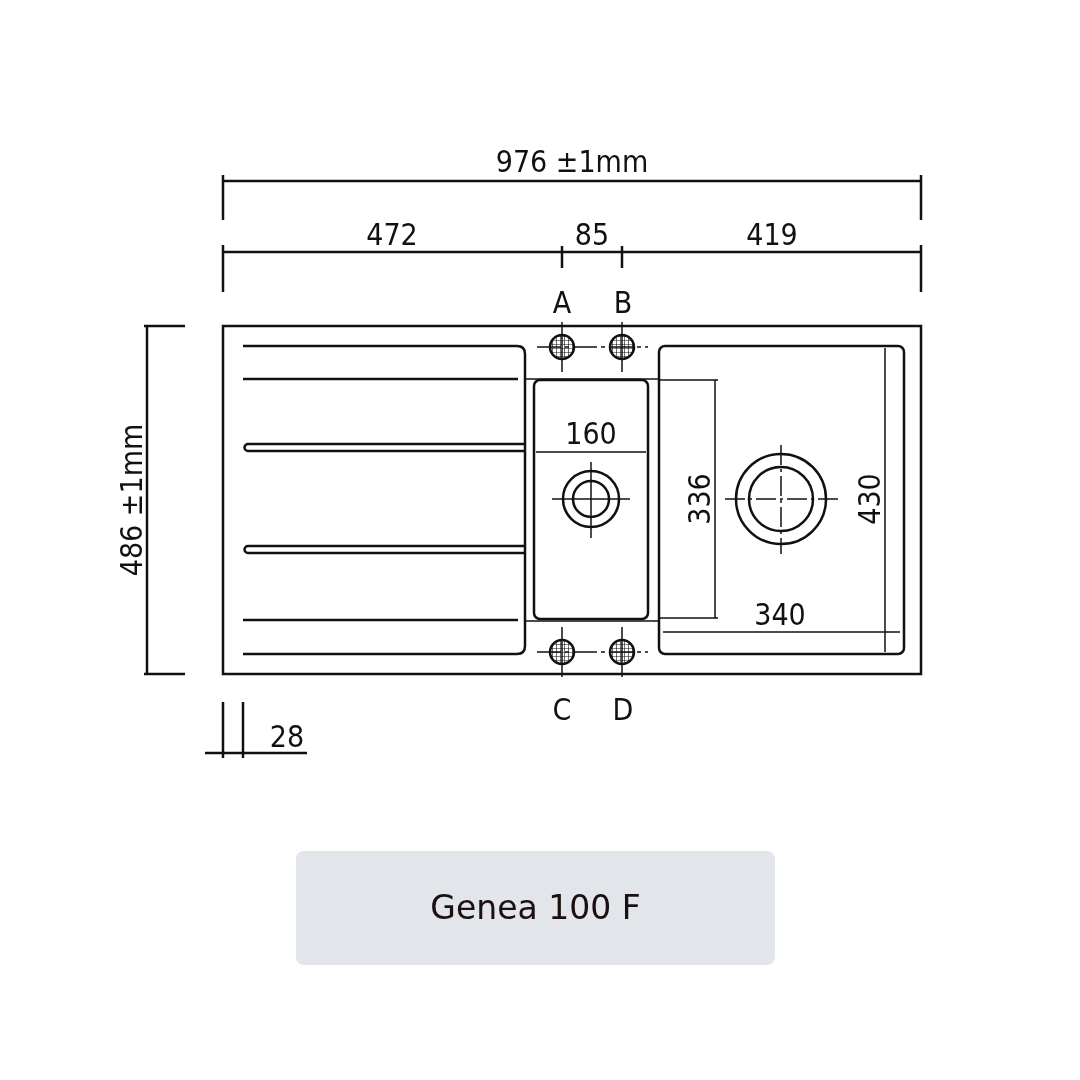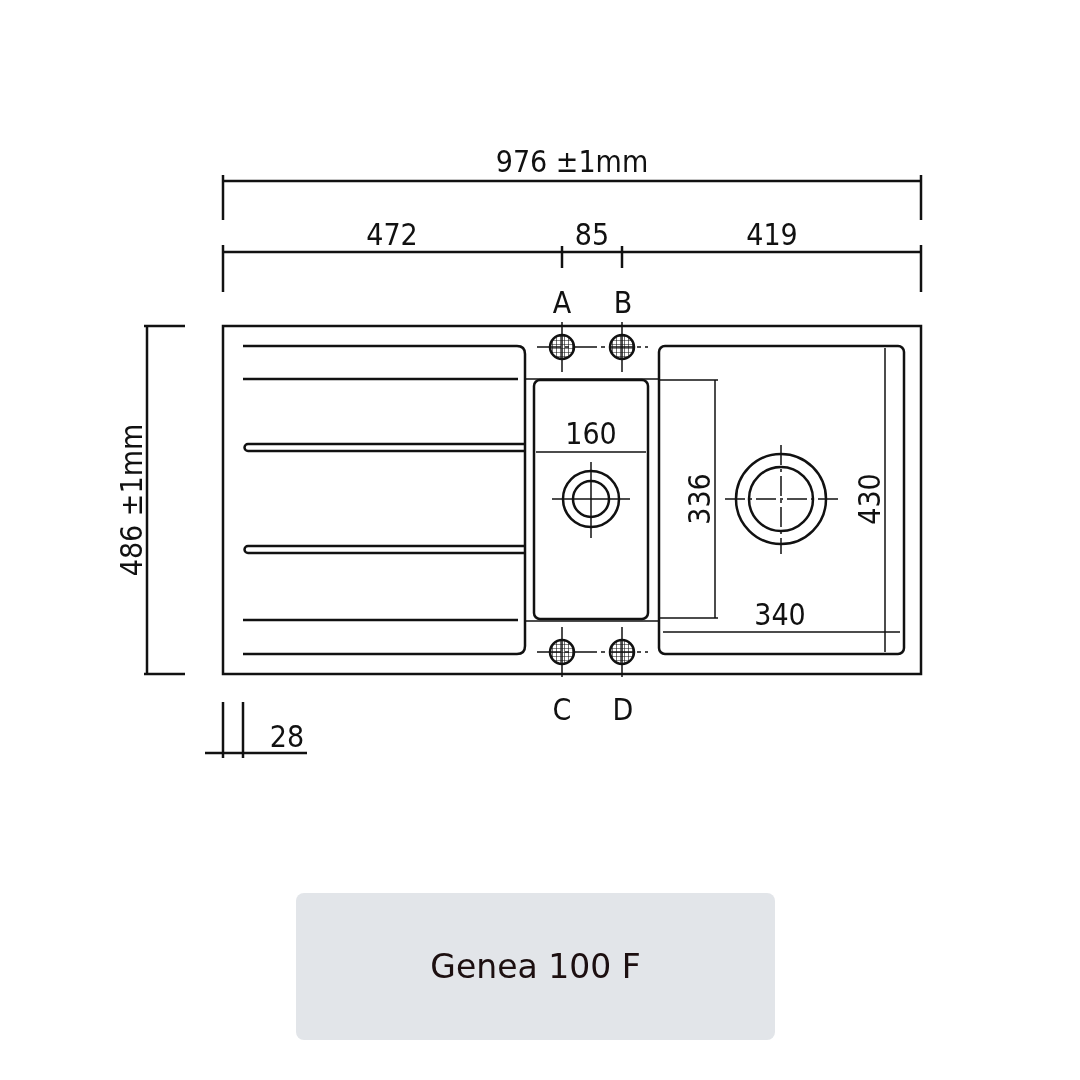--- a/index.html
+++ b/index.html
@@ -1,23 +1,23 @@
 <!DOCTYPE html>
 <html><head>
 <meta charset="utf-8">
 <style>
   html, body { margin:0; padding:0; background:#ffffff; }
   body { width:1080px; height:1080px; position:relative; overflow:hidden; }
   svg { position:absolute; left:0; top:0; }
   .dim { font-family:"DejaVu Sans Condensed","DejaVu Sans", sans-serif; font-size:30px; fill:#111; }
   .caption {
-    position:absolute; left:296px; top:851px; width:479px; height:147px;
+    position:absolute; left:296px; top:851px; width:479px; height:114px;
     background:#e2e5e9; border-radius:8px;
     display:flex; flex-direction:column; align-items:center; justify-content:center;
-    font-family:"DejaVu Sans", sans-serif; color:#1c0f10; font-size:33px; line-height:46px;margin-top:42px;
+    font-family:"DejaVu Sans", sans-serif; color:#1c0f10; font-size:33px; line-height:46px;
   }
 </style>
 </head>
 <body>
 
 <svg width="1080" height="1080" viewBox="0 0 1080 1080">
   <defs>
     <pattern id="hatch" width="4" height="4" patternUnits="userSpaceOnUse">
       <path d="M0 0H4M0 0V4" stroke="#111" stroke-width="1.2"></path>
     </pattern>

